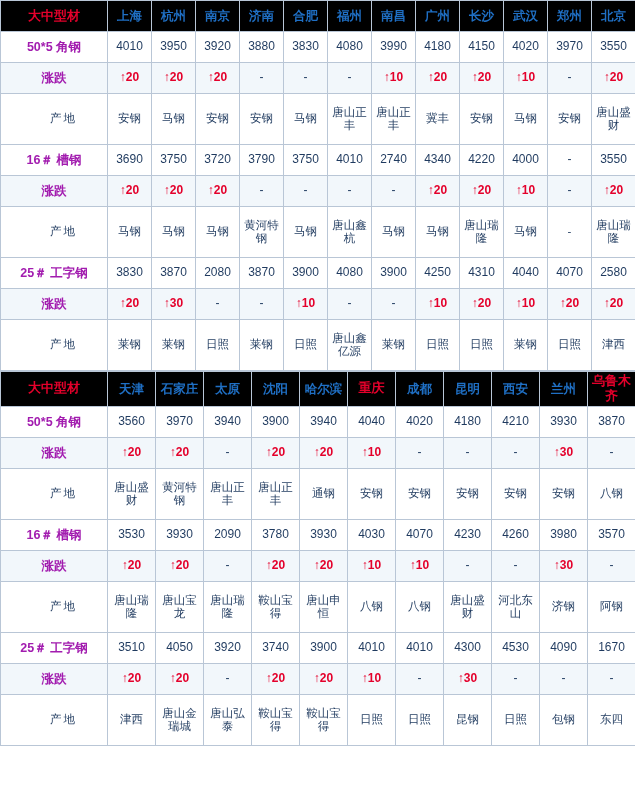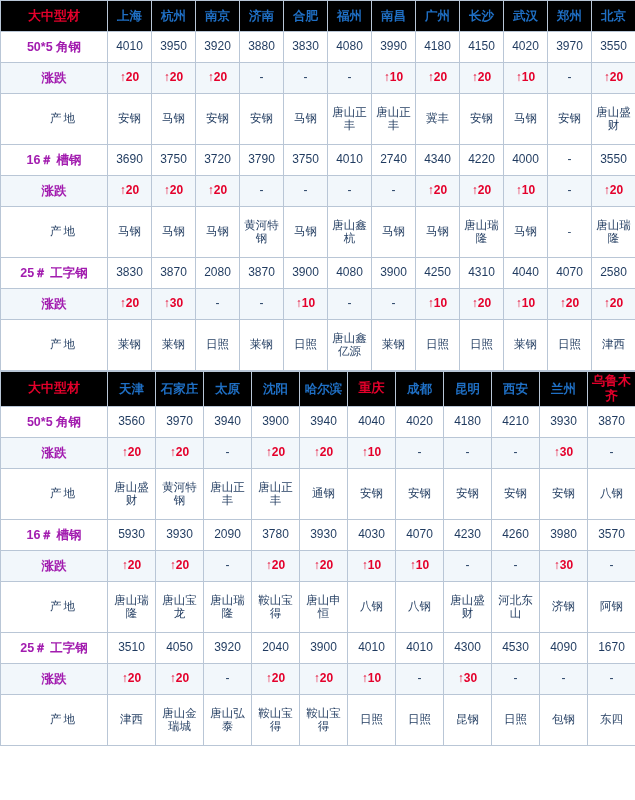--- a/index.html
+++ b/index.html
@@ -290,21 +290,21 @@
         <td>安钢</td>
         <td>安钢</td>
         <td>安钢</td>
         <td>安钢</td>
         <td>安钢</td>
         <td>八钢</td>
       </tr>
 
       <tr class="price">
         <td class="label">16＃ 槽钢</td>
-        <td class="val">5930</td>
+        <td class="val">3530</td>
         <td class="val">3930</td>
         <td class="val">2090</td>
         <td class="val">3780</td>
         <td class="val">3930</td>
         <td class="val">4030</td>
         <td class="val">4070</td>
         <td class="val">4230</td>
         <td class="val">4260</td>
         <td class="val">3980</td>
         <td class="val">3570</td>
@@ -338,21 +338,21 @@
         <td>河北东山</td>
         <td>济钢</td>
         <td>阿钢</td>
       </tr>
 
       <tr class="price">
         <td class="label">25＃ 工字钢</td>
         <td class="val">3510</td>
         <td class="val">4050</td>
         <td class="val">3920</td>
-        <td class="val">2040</td>
+        <td class="val">3740</td>
         <td class="val">3900</td>
         <td class="val">4010</td>
         <td class="val">4010</td>
         <td class="val">4300</td>
         <td class="val">4530</td>
         <td class="val">4090</td>
         <td class="val">1670</td>
       </tr>
 
       <tr class="change">

